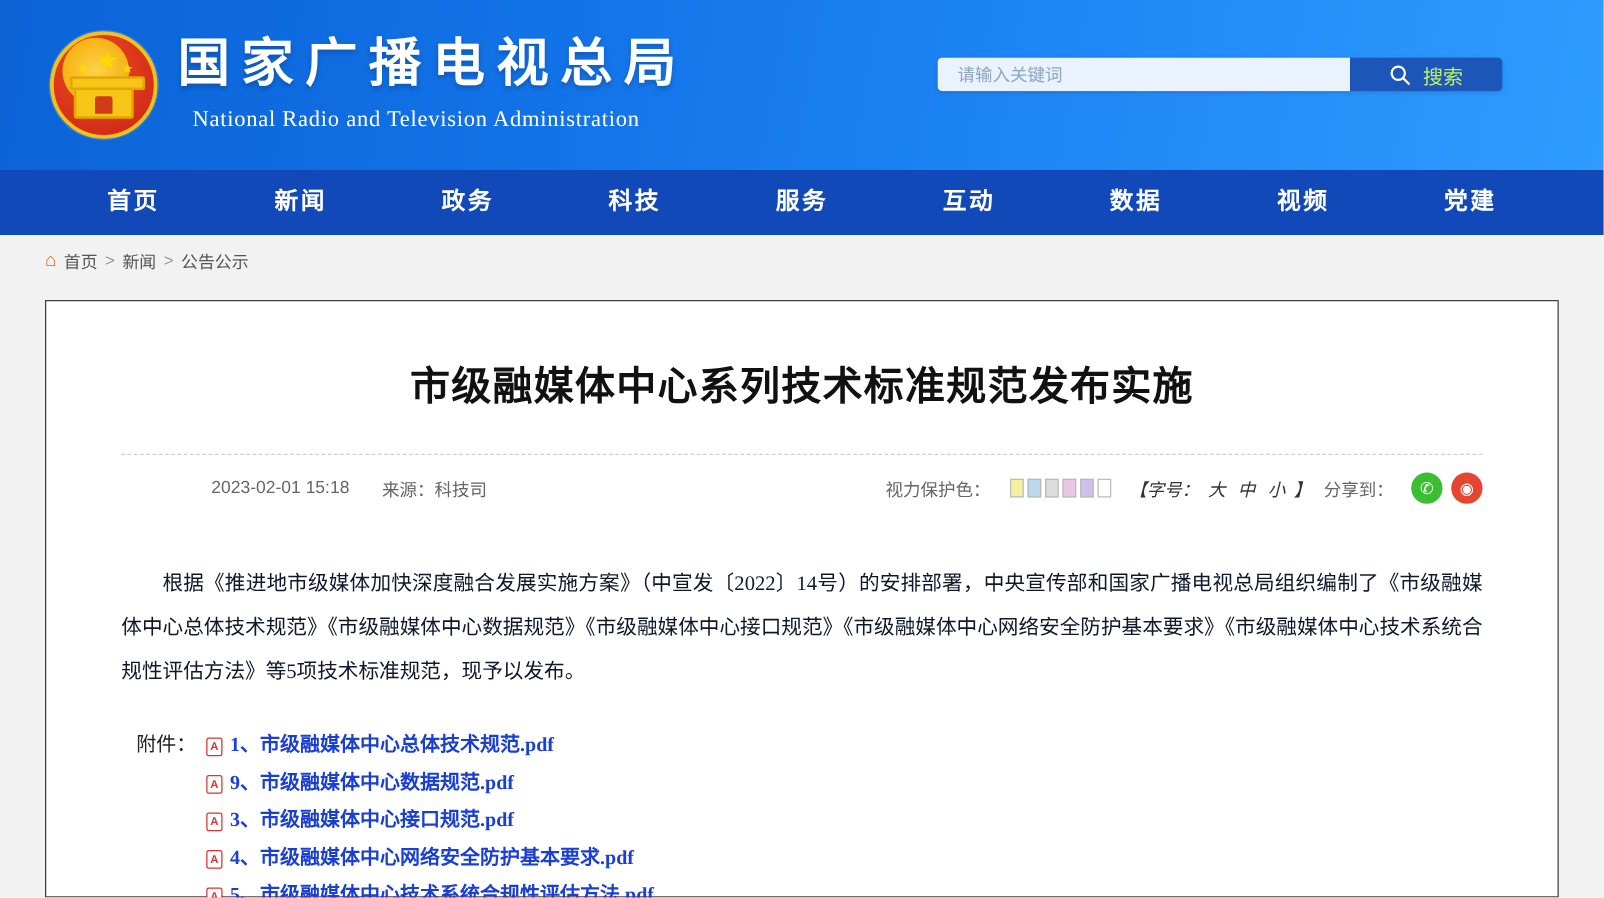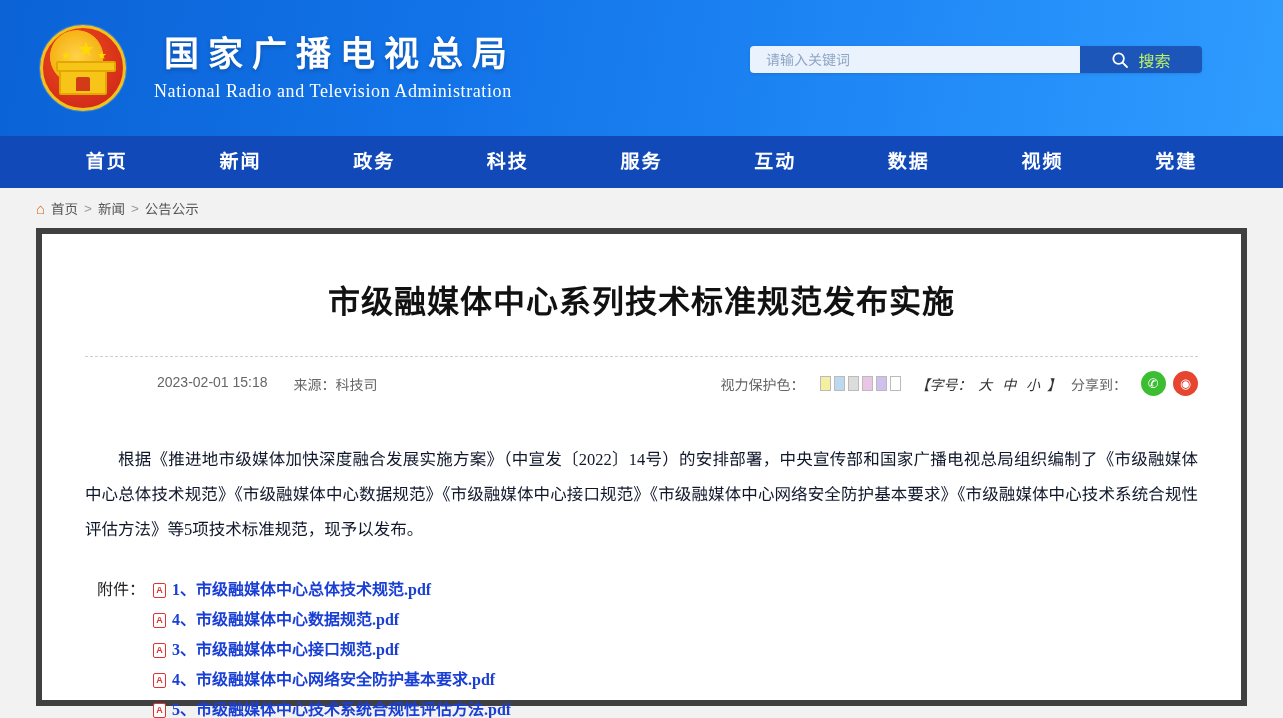--- a/index.html
+++ b/index.html
@@ -49,24 +49,23 @@
     content: ""; position: absolute; top: -9px; left: -5px;
     width: 56px; height: 7px; background: #f6c518; border: 2px solid #e0a800; border-radius: 2px;
   }
   .emblem .gate::after {
     content: ""; position: absolute; bottom: 2px; left: 50%; transform: translateX(-50%);
     width: 14px; height: 14px; background: #d33a18; border-radius: 2px 2px 0 0;
   }
 
   .titles { color: #fff; line-height: 1; }
   .titles .cn {
-    font-size: 35px; font-weight: 700; letter-spacing: 9px;
+    font-size: 42px; font-weight: 700; letter-spacing: 9px;
     text-shadow: 0 2px 4px rgba(0,0,0,.22);
-    font-family: Liberation Sans, sans-serif;
-    margin-left: 22px;
+    font-family: Liberation Mono, monospace;
   }
   .titles .en {
     margin-top: 11px;
     font-size: 18px; letter-spacing: .6px; font-weight: 400;
     font-family: "Liberation Serif", "DejaVu Serif", serif;
     margin-left: 12px;
   }
 
   .search-box {
     position: absolute; right: 81px; top: 46px;
@@ -115,25 +114,25 @@
     padding-left: 36px;
     font-size: 13.5px; color: #555;
     gap: 6px;
   }
   .crumb .home-icon { color: #d2691e; font-size: 15px; line-height: 1; }
   .crumb a { color: #555; text-decoration: none; cursor: pointer; }
   .crumb .sep { color: #999; }
 
   
   .card {
-    margin: 0 36px;
+    margin: 12px 36px;
     background: #fff;
-    border: 6px solid #404040;
+    border: 1px solid #404040;
     height: 478px;
-    padding: 0 43px;
+    padding: 0 60px;
     position: relative;
   }
   .art-title {
     text-align: center;
     font-size: 32px;
     font-weight: 700;
     color: #111;
     padding: 42px 0 34px;
     letter-spacing: 1px;
     font-family: "Liberation Sans", "DejaVu Sans", sans-serif;
@@ -298,21 +297,21 @@
 
   <div class="attach">
     <div class="attach-label">附件：</div>
     <ul class="attach-list">
       <li>
         <span class="pdf-icon"></span>
         <a>1、市级融媒体中心总体技术规范.pdf</a>
       </li>
       <li>
         <span class="pdf-icon"></span>
-        <a>4、市级融媒体中心数据规范.pdf</a>
+        <a>9、市级融媒体中心数据规范.pdf</a>
       </li>
       <li>
         <span class="pdf-icon"></span>
         <a>3、市级融媒体中心接口规范.pdf</a>
       </li>
       <li>
         <span class="pdf-icon"></span>
         <a>4、市级融媒体中心网络安全防护基本要求.pdf</a>
       </li>
       <li>

